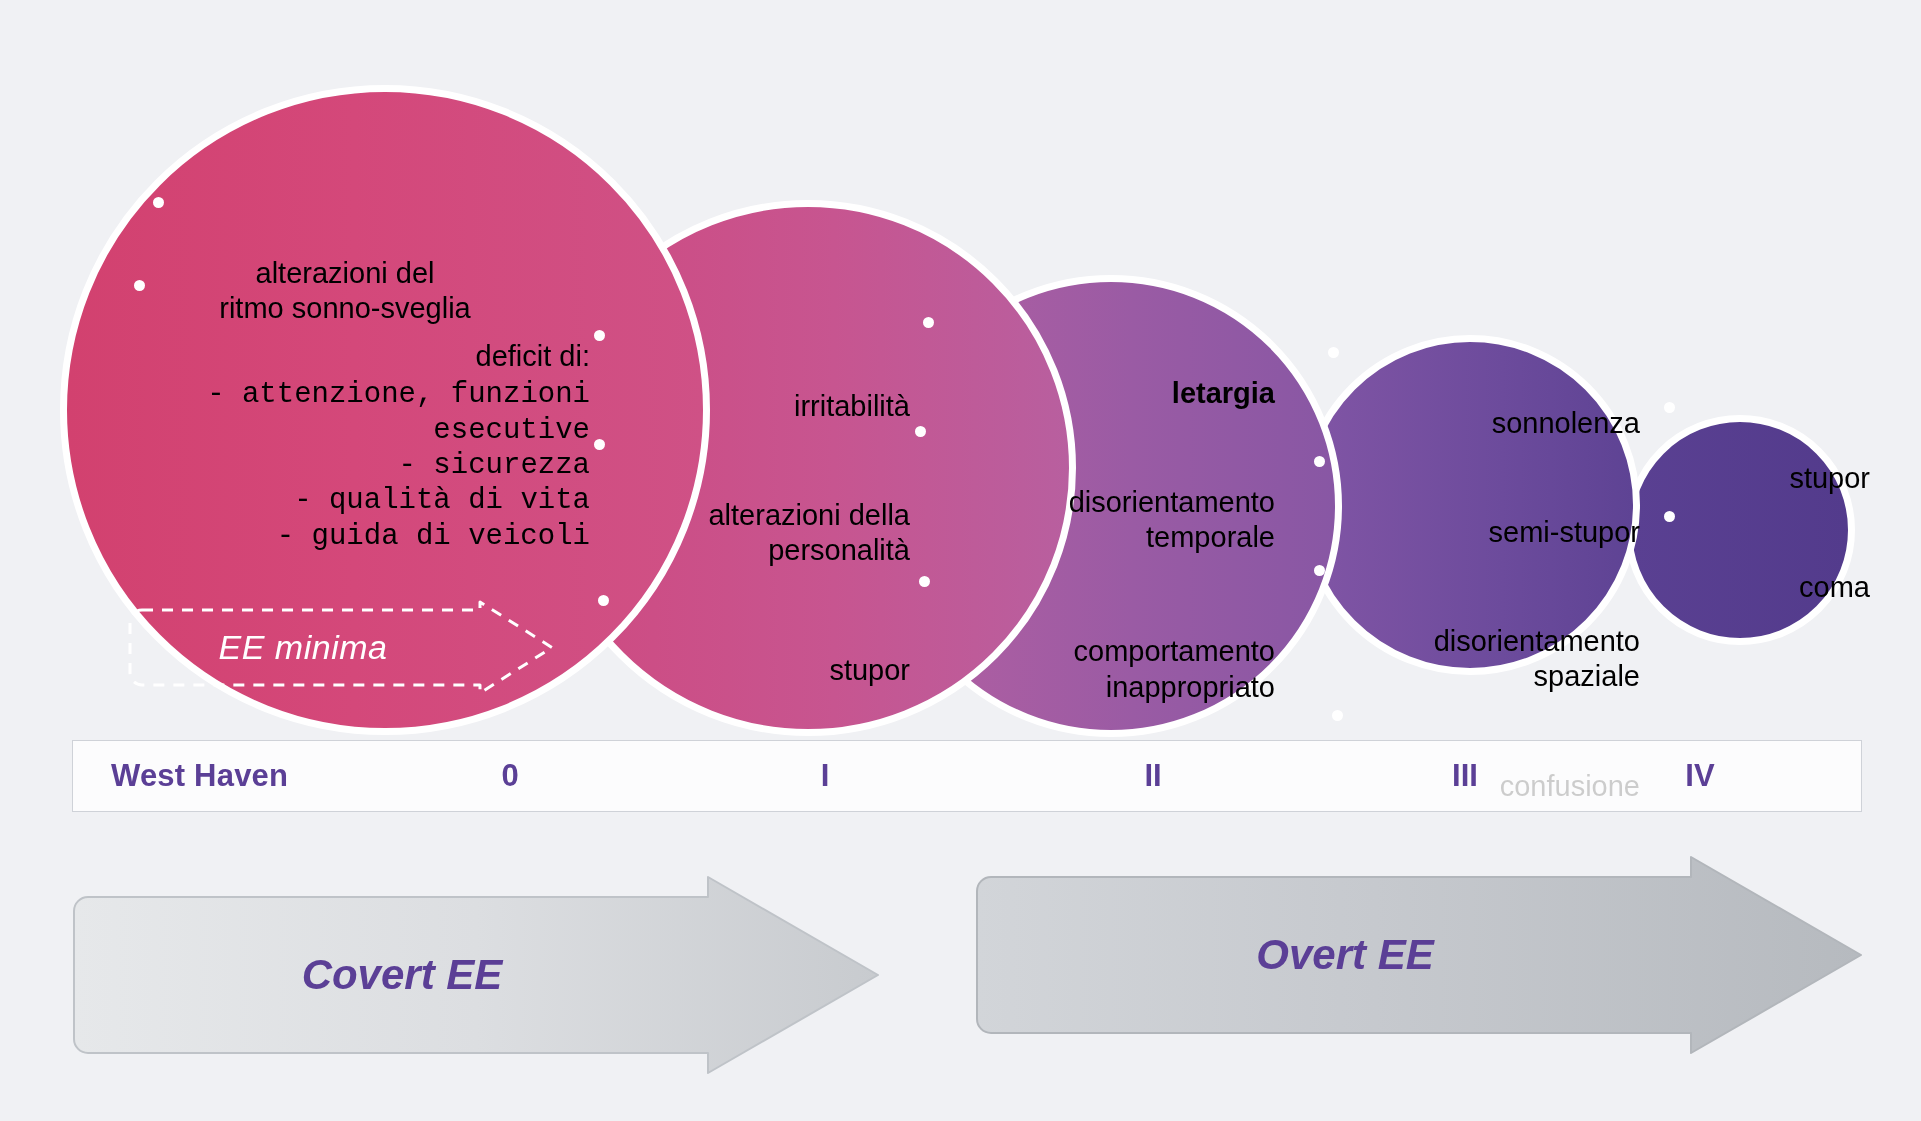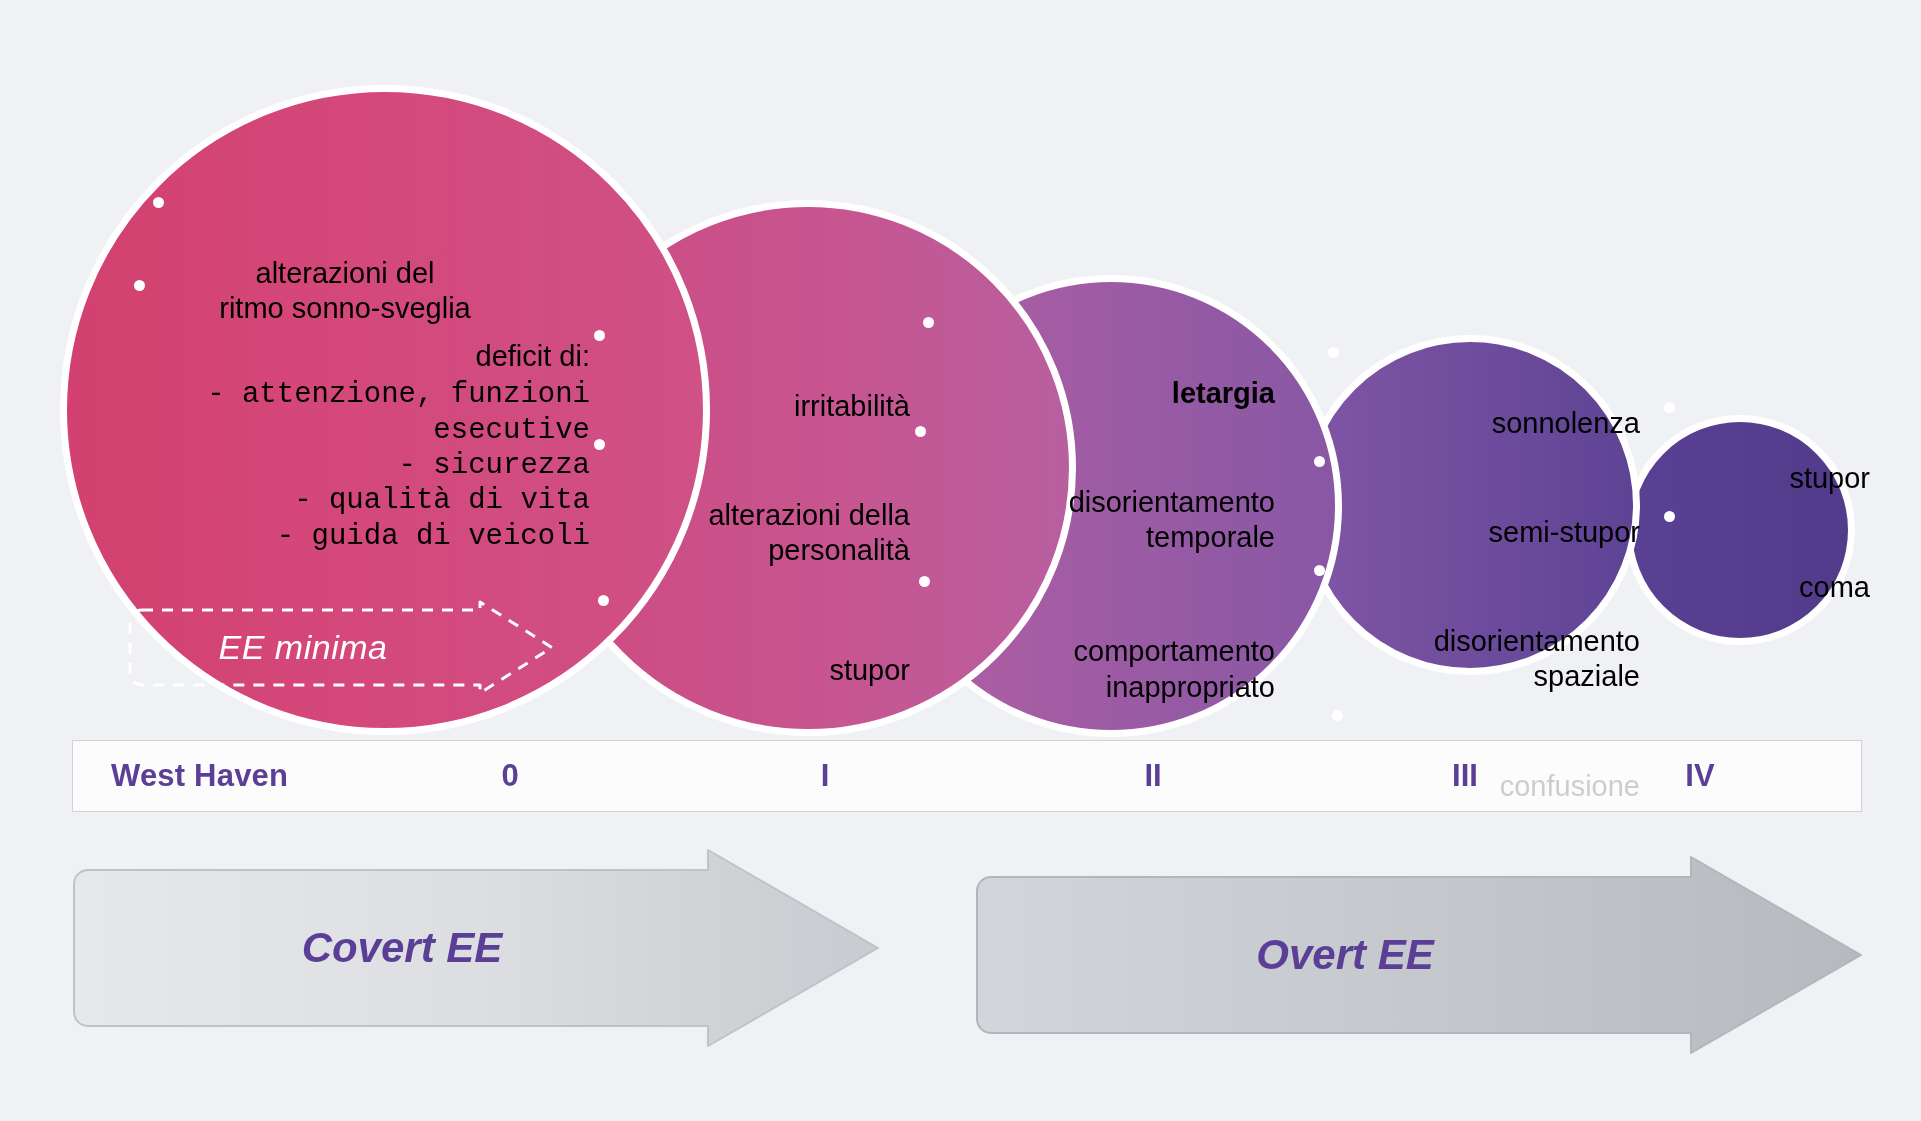--- a/index.html
+++ b/index.html
@@ -83,21 +83,21 @@
   }
 
   
   .bot-arrow { position: absolute; z-index: 7; }
   .bot-arrow svg { display: block; }
   .bot-arrow .txt {
     position: absolute; top: 0; height: 100%;
     display: flex; align-items: center; justify-content: center;
     color: #5b3f96; font-size: 42px; font-weight: bold; font-style: italic;
   }
-  .arrow-covert { left: 72px; top: 848px; }
+  .arrow-covert { left: 72px; top: 875px; }
   .arrow-overt  { left: 975px; top: 855px; }
 </style>
 </head>
 <body>
 
 <div id="stage">
 
   <div class="circle c5"></div>
   <div class="circle c4"></div>
   <div class="circle c3"></div>

